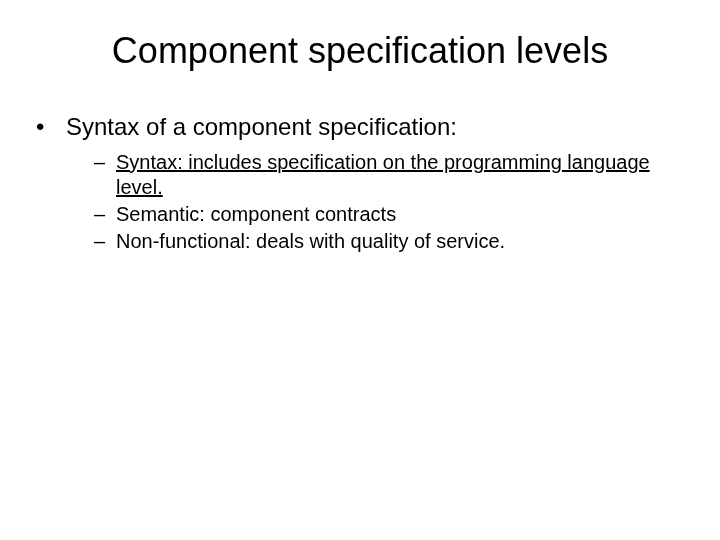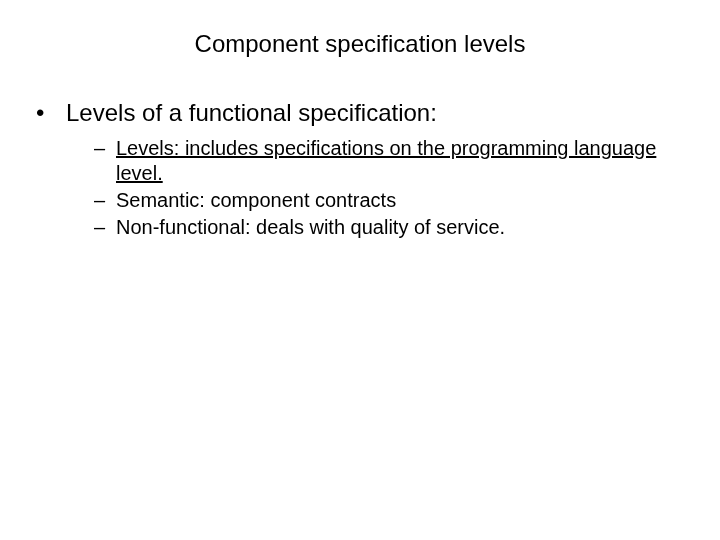--- a/index.html
+++ b/index.html
@@ -12,21 +12,21 @@
     color: #000;
   }
   .slide {
     width: 720px;
     height: 540px;
     position: relative;
     box-sizing: border-box;
     padding: 30px 36px 0 36px;
   }
   .title {
-    font-size: 24px;
+    font-size: 36px;
     text-align: center;
     margin: 0 0 40px 0;
     font-weight: normal;
   }
   .body {
     font-size: 24px;
     line-height: 1.25;
   }
   .bullet-l1 {
     display: flex;
@@ -60,28 +60,28 @@
 <body>
 
 <div class="slide">
 
   <h1 class="title">Component specification levels</h1>
 
   <div class="body">
 
     <div class="bullet-l1">
       <div class="bullet-l1-marker">•</div>
-      <div class="bullet-l1-text">Levels of  a functional specification:</div>
+      <div class="bullet-l1-text">Syntax of  a component specification:</div>
     </div>
 
     <div class="l2-list">
 
       <div class="bullet-l2">
         <div class="bullet-l2-marker">–</div>
-        <div class="bullet-l2-text underline">Levels: includes specifications on the programming language level.</div>
+        <div class="bullet-l2-text underline">Syntax: includes specification on the programming language level.</div>
       </div>
 
       <div class="bullet-l2">
         <div class="bullet-l2-marker">–</div>
         <div class="bullet-l2-text">Semantic: component contracts</div>
       </div>
 
       <div class="bullet-l2">
         <div class="bullet-l2-marker">–</div>
         <div class="bullet-l2-text">Non-functional: deals with quality of service.</div>

